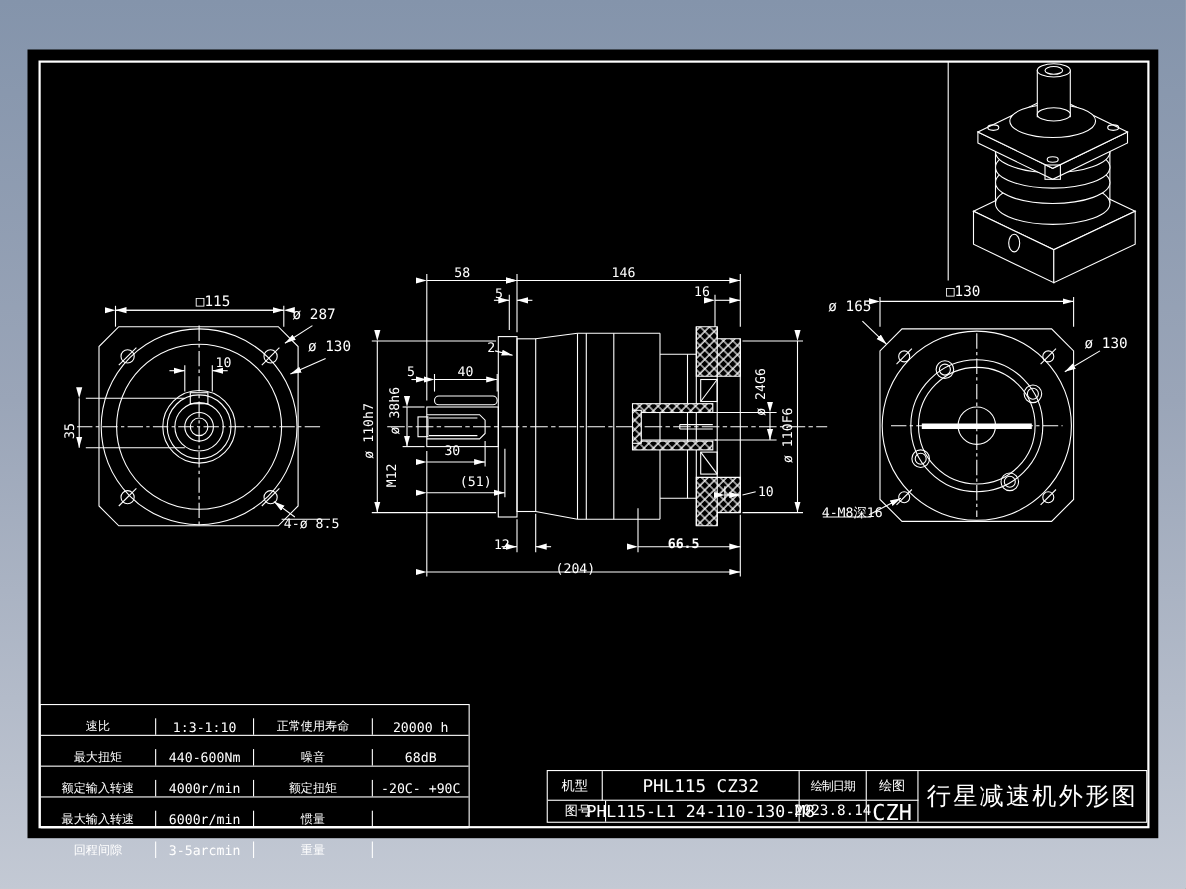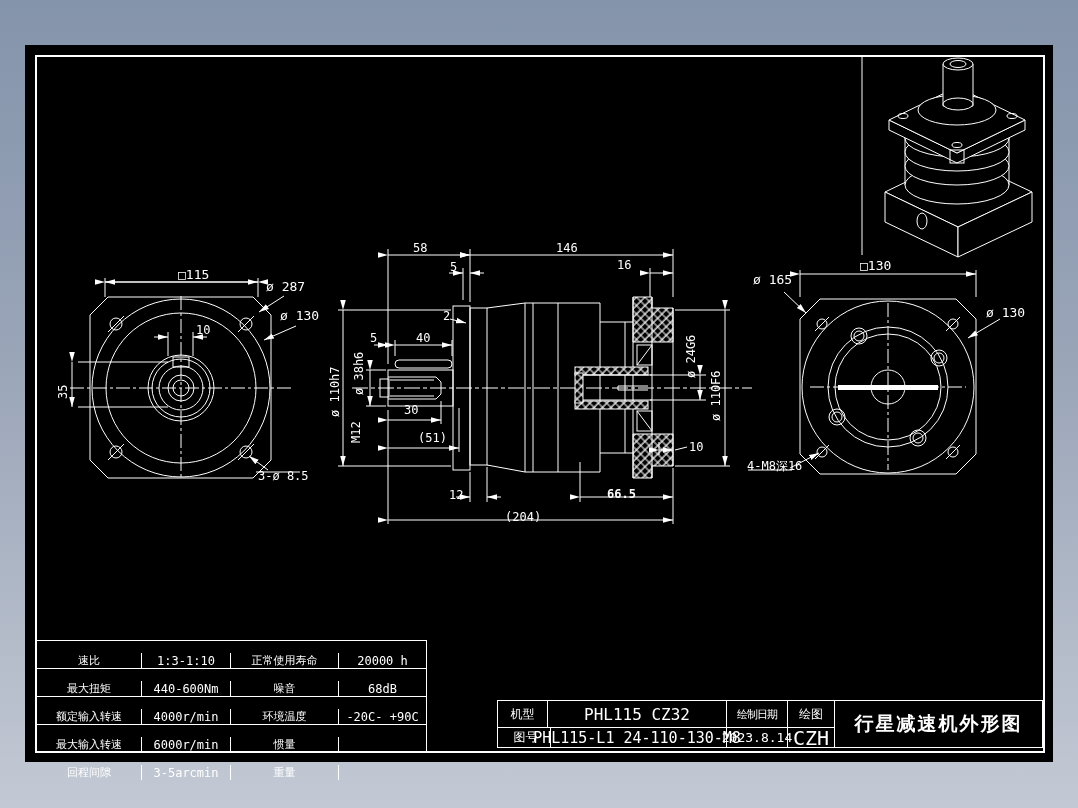--- a/index.html
+++ b/index.html
@@ -31,21 +31,21 @@
   .spec .val2{flex:1;font:12px "DejaVu Sans Mono",monospace;}
   
   .tb{position:absolute;left:497px;top:700px;width:546px;height:48px;
       border:1px solid #fff;box-sizing:border-box;}
   .tb .cell{position:absolute;box-sizing:border-box;color:#fff;
             display:flex;align-items:center;justify-content:center;}
   .tb .br{border-right:1px solid #fff;}
   .tb .bb{border-bottom:1px solid #fff;}
   .tb .zh{font-size:12px;}
   .tb .mono{font-family:"DejaVu Sans Mono",monospace;}
-  .tb .title{font-size:19px;letter-spacing:2px;font-weight:bold;}
+  .tb .title{font-size:22px;letter-spacing:2px;font-weight:normal;}
 </style>
 </head>
 <body>
 
 <div class="paper"></div>
 <div class="frame"></div>
 
 <svg width="1078" height="808" fill="none" stroke="#fff" stroke-width="1">
   <defs>
     <marker id="ar" markerWidth="11" markerHeight="8" refX="10" refY="4" orient="auto" markerUnits="userSpaceOnUse">
@@ -279,26 +279,26 @@
   </g>
 </svg>
 
 <div>
 
   <div class="dim big" style="left:150px;top:267px;margin-left:28px;">□115</div>
   <div class="dim big" style="left:266px;top:279px;">ø 287</div>
   <div class="dim big" style="left:280px;top:308px;">ø 130</div>
   <div class="dim" style="left:196px;top:323px;">10</div>
   <div class="dim v" style="left:56px;top:399px;">35</div>
-  <div class="dim" style="left:258px;top:469px;">3-ø 8.5</div>
+  <div class="dim" style="left:258px;top:469px;">4-ø 8.5</div>
 
   <div class="dim" style="left:413px;top:241px;">58</div>
   <div class="dim" style="left:556px;top:241px;">146</div>
   <div class="dim" style="left:450px;top:260px;">5</div>
-  <div class="dim" style="left:617px;top:258px;">16</div>
+  <div class="dim" style="left:631px;top:258px;">16</div>
   <div class="dim" style="left:443px;top:309px;">2</div>
   <div class="dim" style="left:370px;top:331px;">5</div>
   <div class="dim" style="left:416px;top:331px;">40</div>
   <div class="dim v" style="left:352px;top:395px;">ø 38h6</div>
   <div class="dim v" style="left:349px;top:443px;">M12</div>
   <div class="dim v" style="left:328px;top:417px;">ø 110h7</div>
   <div class="dim" style="left:404px;top:403px;">30</div>
   <div class="dim" style="left:418px;top:431px;">(51)</div>
   <div class="dim" style="left:449px;top:488px;">12</div>
   <div class="dim" style="left:607px;top:487px;font-weight:bold;">66.5</div>
@@ -322,21 +322,21 @@
   </div>
   <div class="row">
     <div class="c lab">最大扭矩</div>
     <div class="c val">440-600Nm</div>
     <div class="c lab2">噪音</div>
     <div class="c val2">68dB</div>
   </div>
   <div class="row">
     <div class="c lab">额定输入转速</div>
     <div class="c val">4000r/min</div>
-    <div class="c lab2">环境温度</div>
+    <div class="c lab2">额定扭矩</div>
     <div class="c val2">-20C- +90C</div>
   </div>
   <div class="row">
     <div class="c lab">最大输入转速</div>
     <div class="c val">6000r/min</div>
     <div class="c lab2">惯量</div>
     <div class="c val2"></div>
   </div>
   <div class="row">
     <div class="c lab">回程间隙</div>

